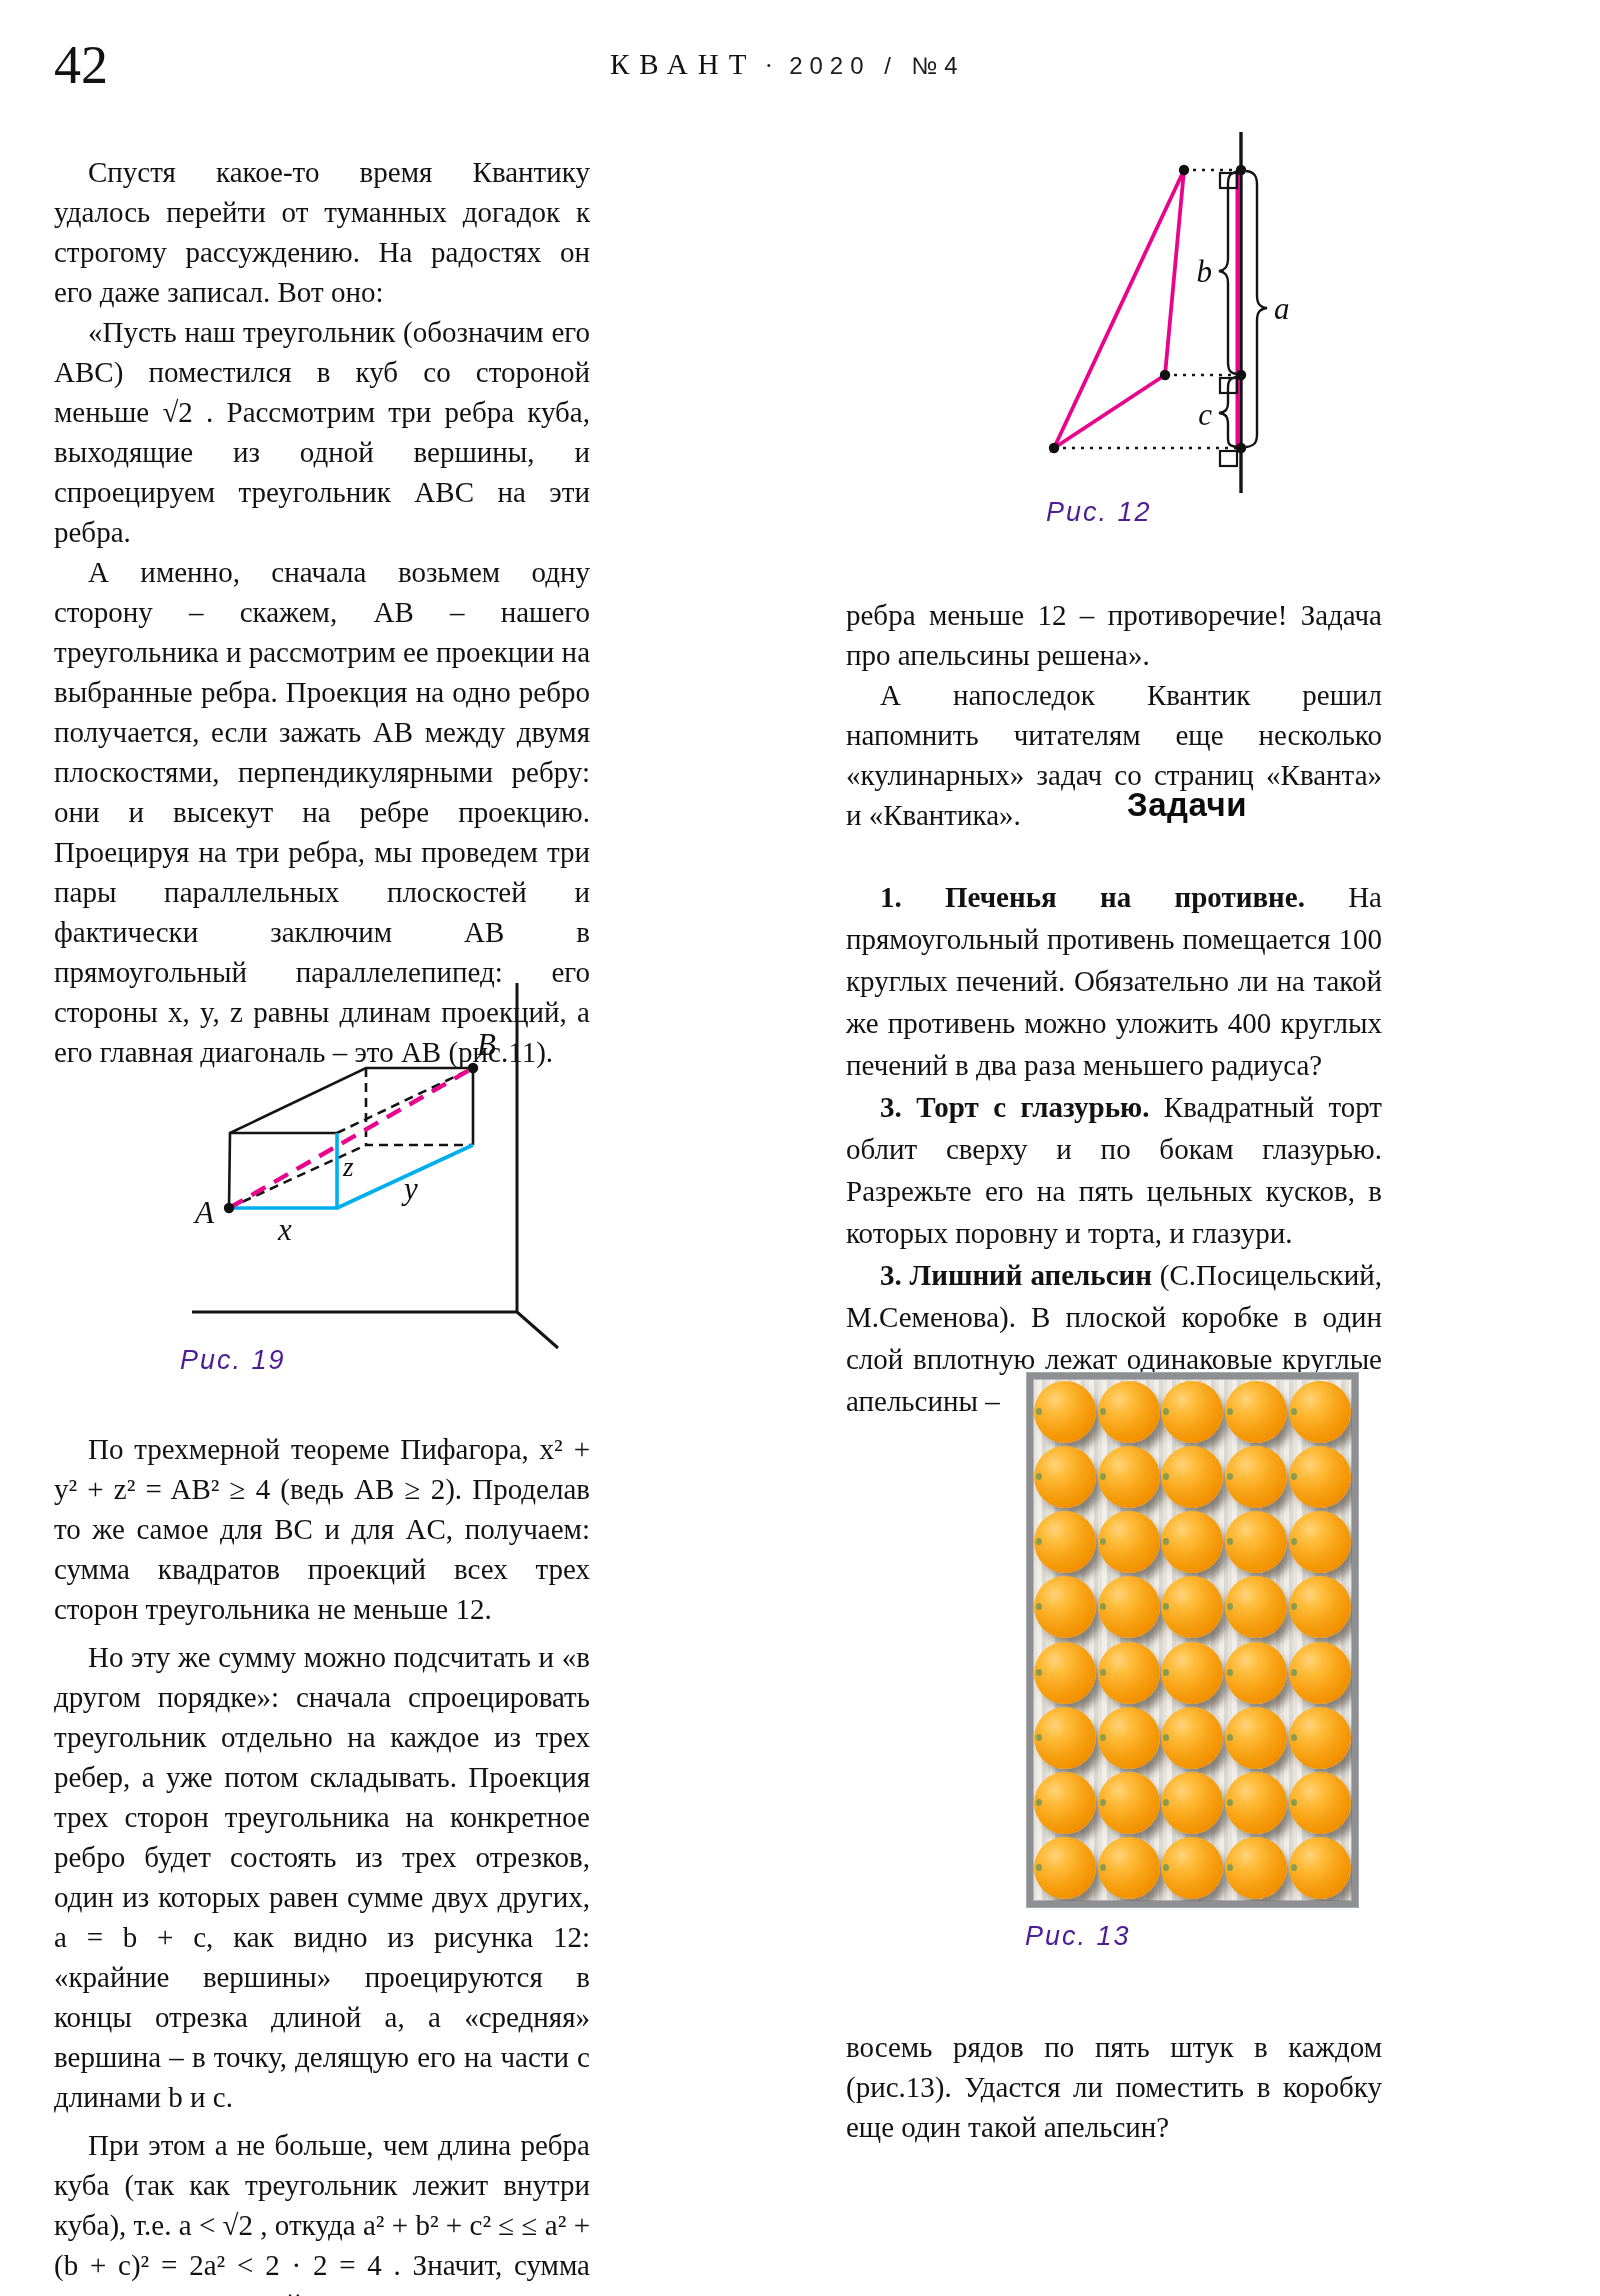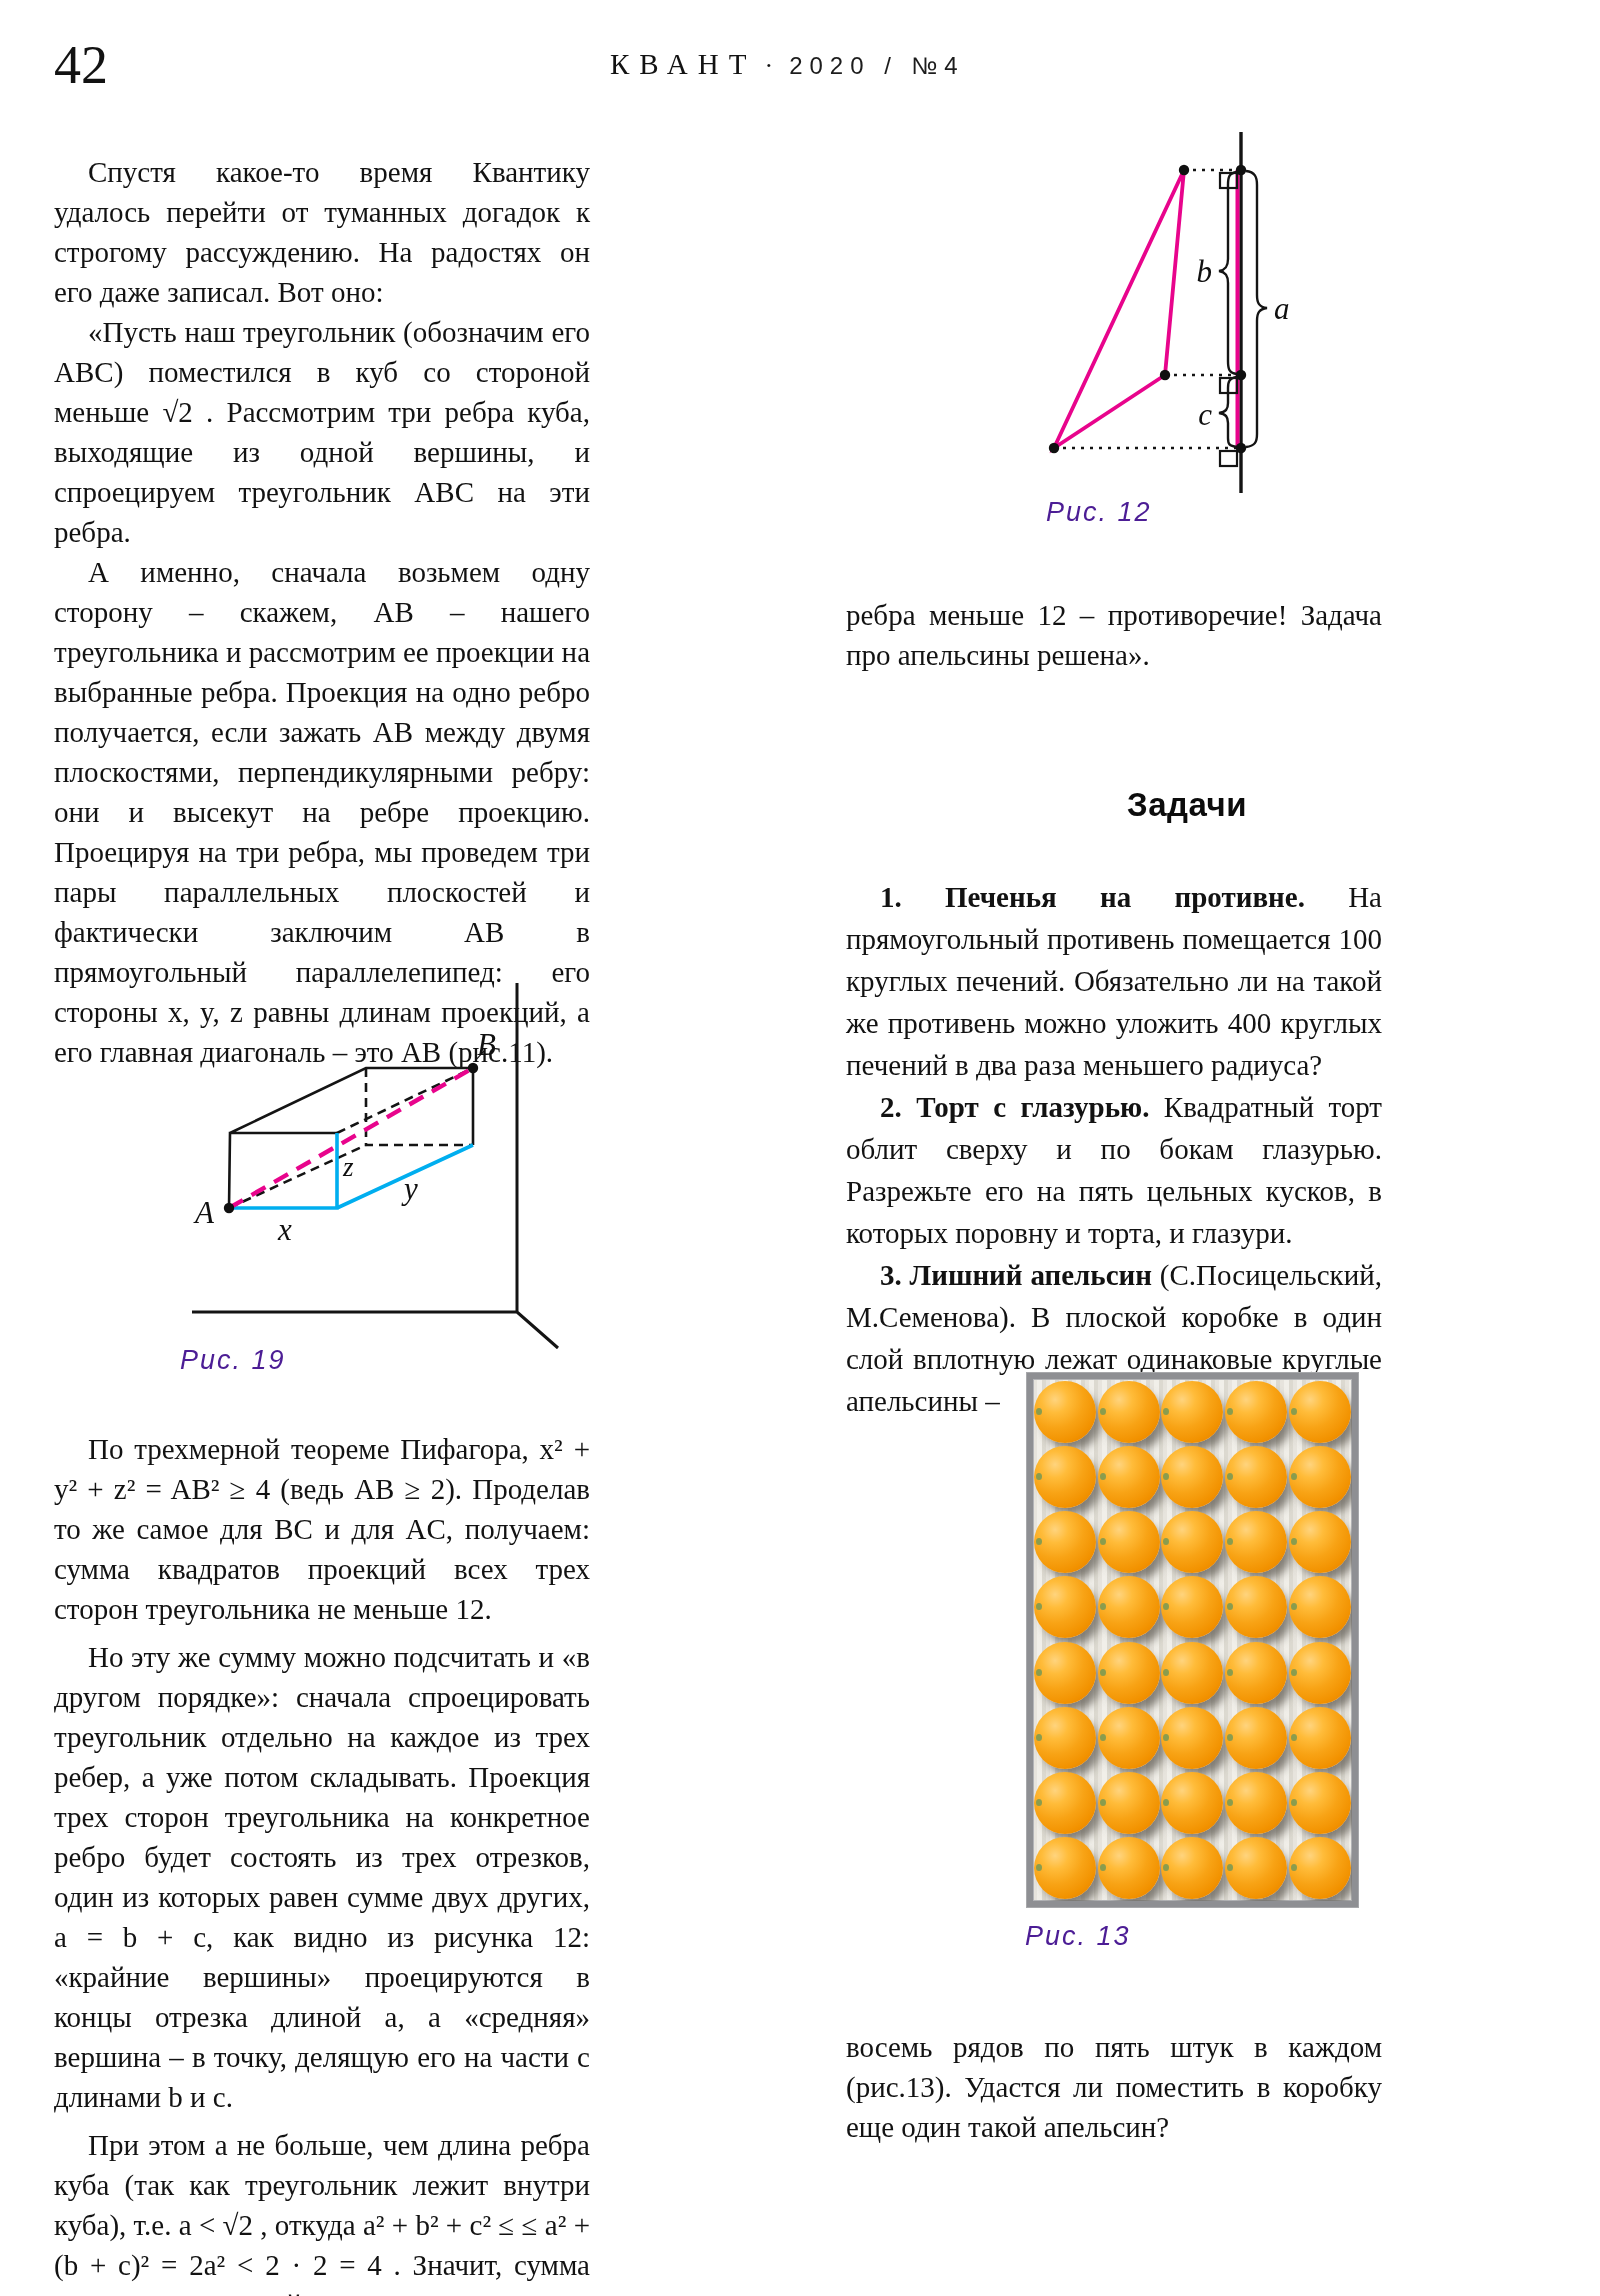--- a/index.html
+++ b/index.html
@@ -164,27 +164,28 @@
   <circle cx="201" cy="363" r="5.2" fill="#101010"></circle>
 
   <text x="172" y="197" text-anchor="end">b</text>
   <text x="172" y="340" text-anchor="end">c</text>
   <text x="234" y="234">a</text>
 </svg>
 <div class="abs caption" style="left:1046px;top:497px">Рис. 12</div>
 
 <div class="abs textcol rightcol" style="top:574px">
   <p class="noindent">ребра меньше 12 – противоречие! Задача про апельсины решена».</p>
+  <p>А напоследок Квантик решил напомнить читателям еще несколько «кулинарных» задач со страниц «Кванта» и «Квантика».</p>
 </div>
 
 <div class="abs problems-heading">Задачи</div>
 
 <div class="abs textcol rightcol tasks" style="top:855px">
   <p><b>1. Печенья на противне.</b><span> На прямоугольный противень помещается 100 круглых печений. Обязательно ли на такой же противень можно уложить 400 круглых печений в два раза меньшего радиуса?</span></p>
-  <p><b>2. Торт с глазурью.</b><span> Квадратный торт облит сверху и по бокам глазурью. Разрежьте его на пять цельных кусков, в которых поровну и торта, и глазури.</span></p>
+  <p><b>3. Торт с глазурью.</b><span> Квадратный торт облит сверху и по бокам глазурью. Разрежьте его на пять цельных кусков, в которых поровну и торта, и глазури.</span></p>
   <p><b>3. Лишний апельсин</b><span> (С.Посицельский, М.Семенова). В плоской коробке в один слой вплотную лежат одинаковые круглые апельсины –</span></p>
 </div>
 
 <div class="abs orange-box">
     <div class="orange"></div>
     <div class="orange"></div>
     <div class="orange"></div>
     <div class="orange"></div>
     <div class="orange"></div>
     <div class="orange"></div>

